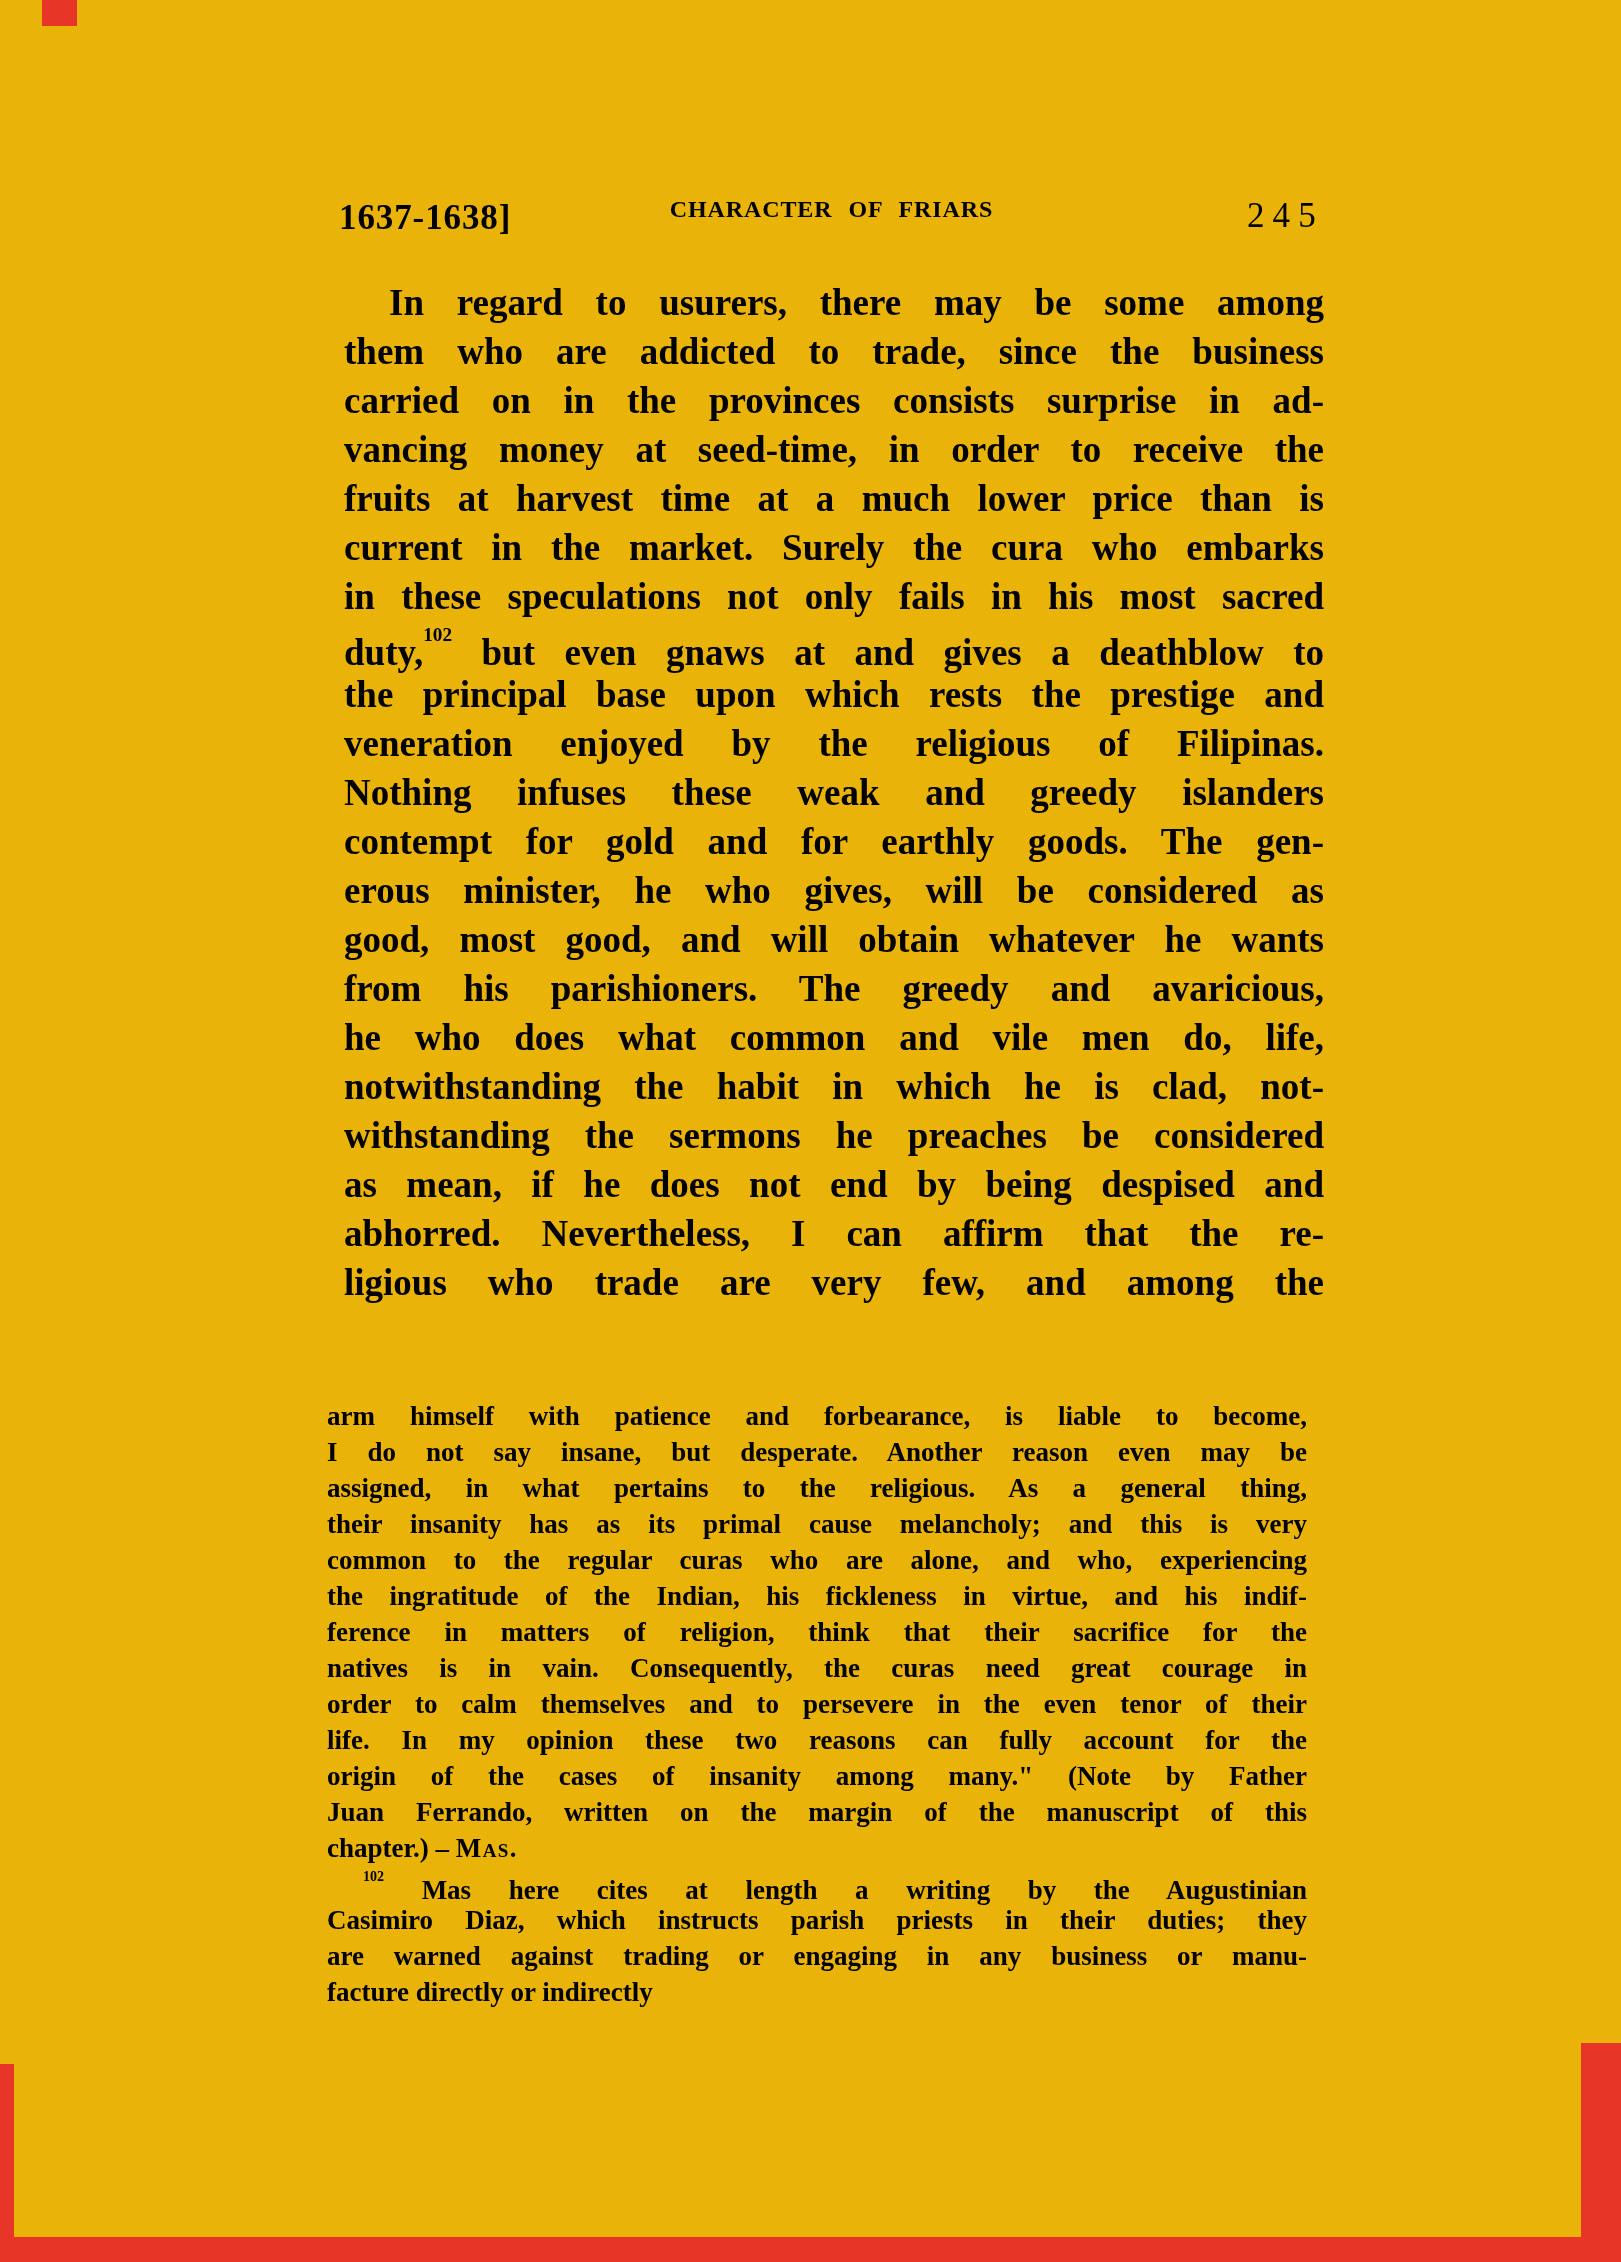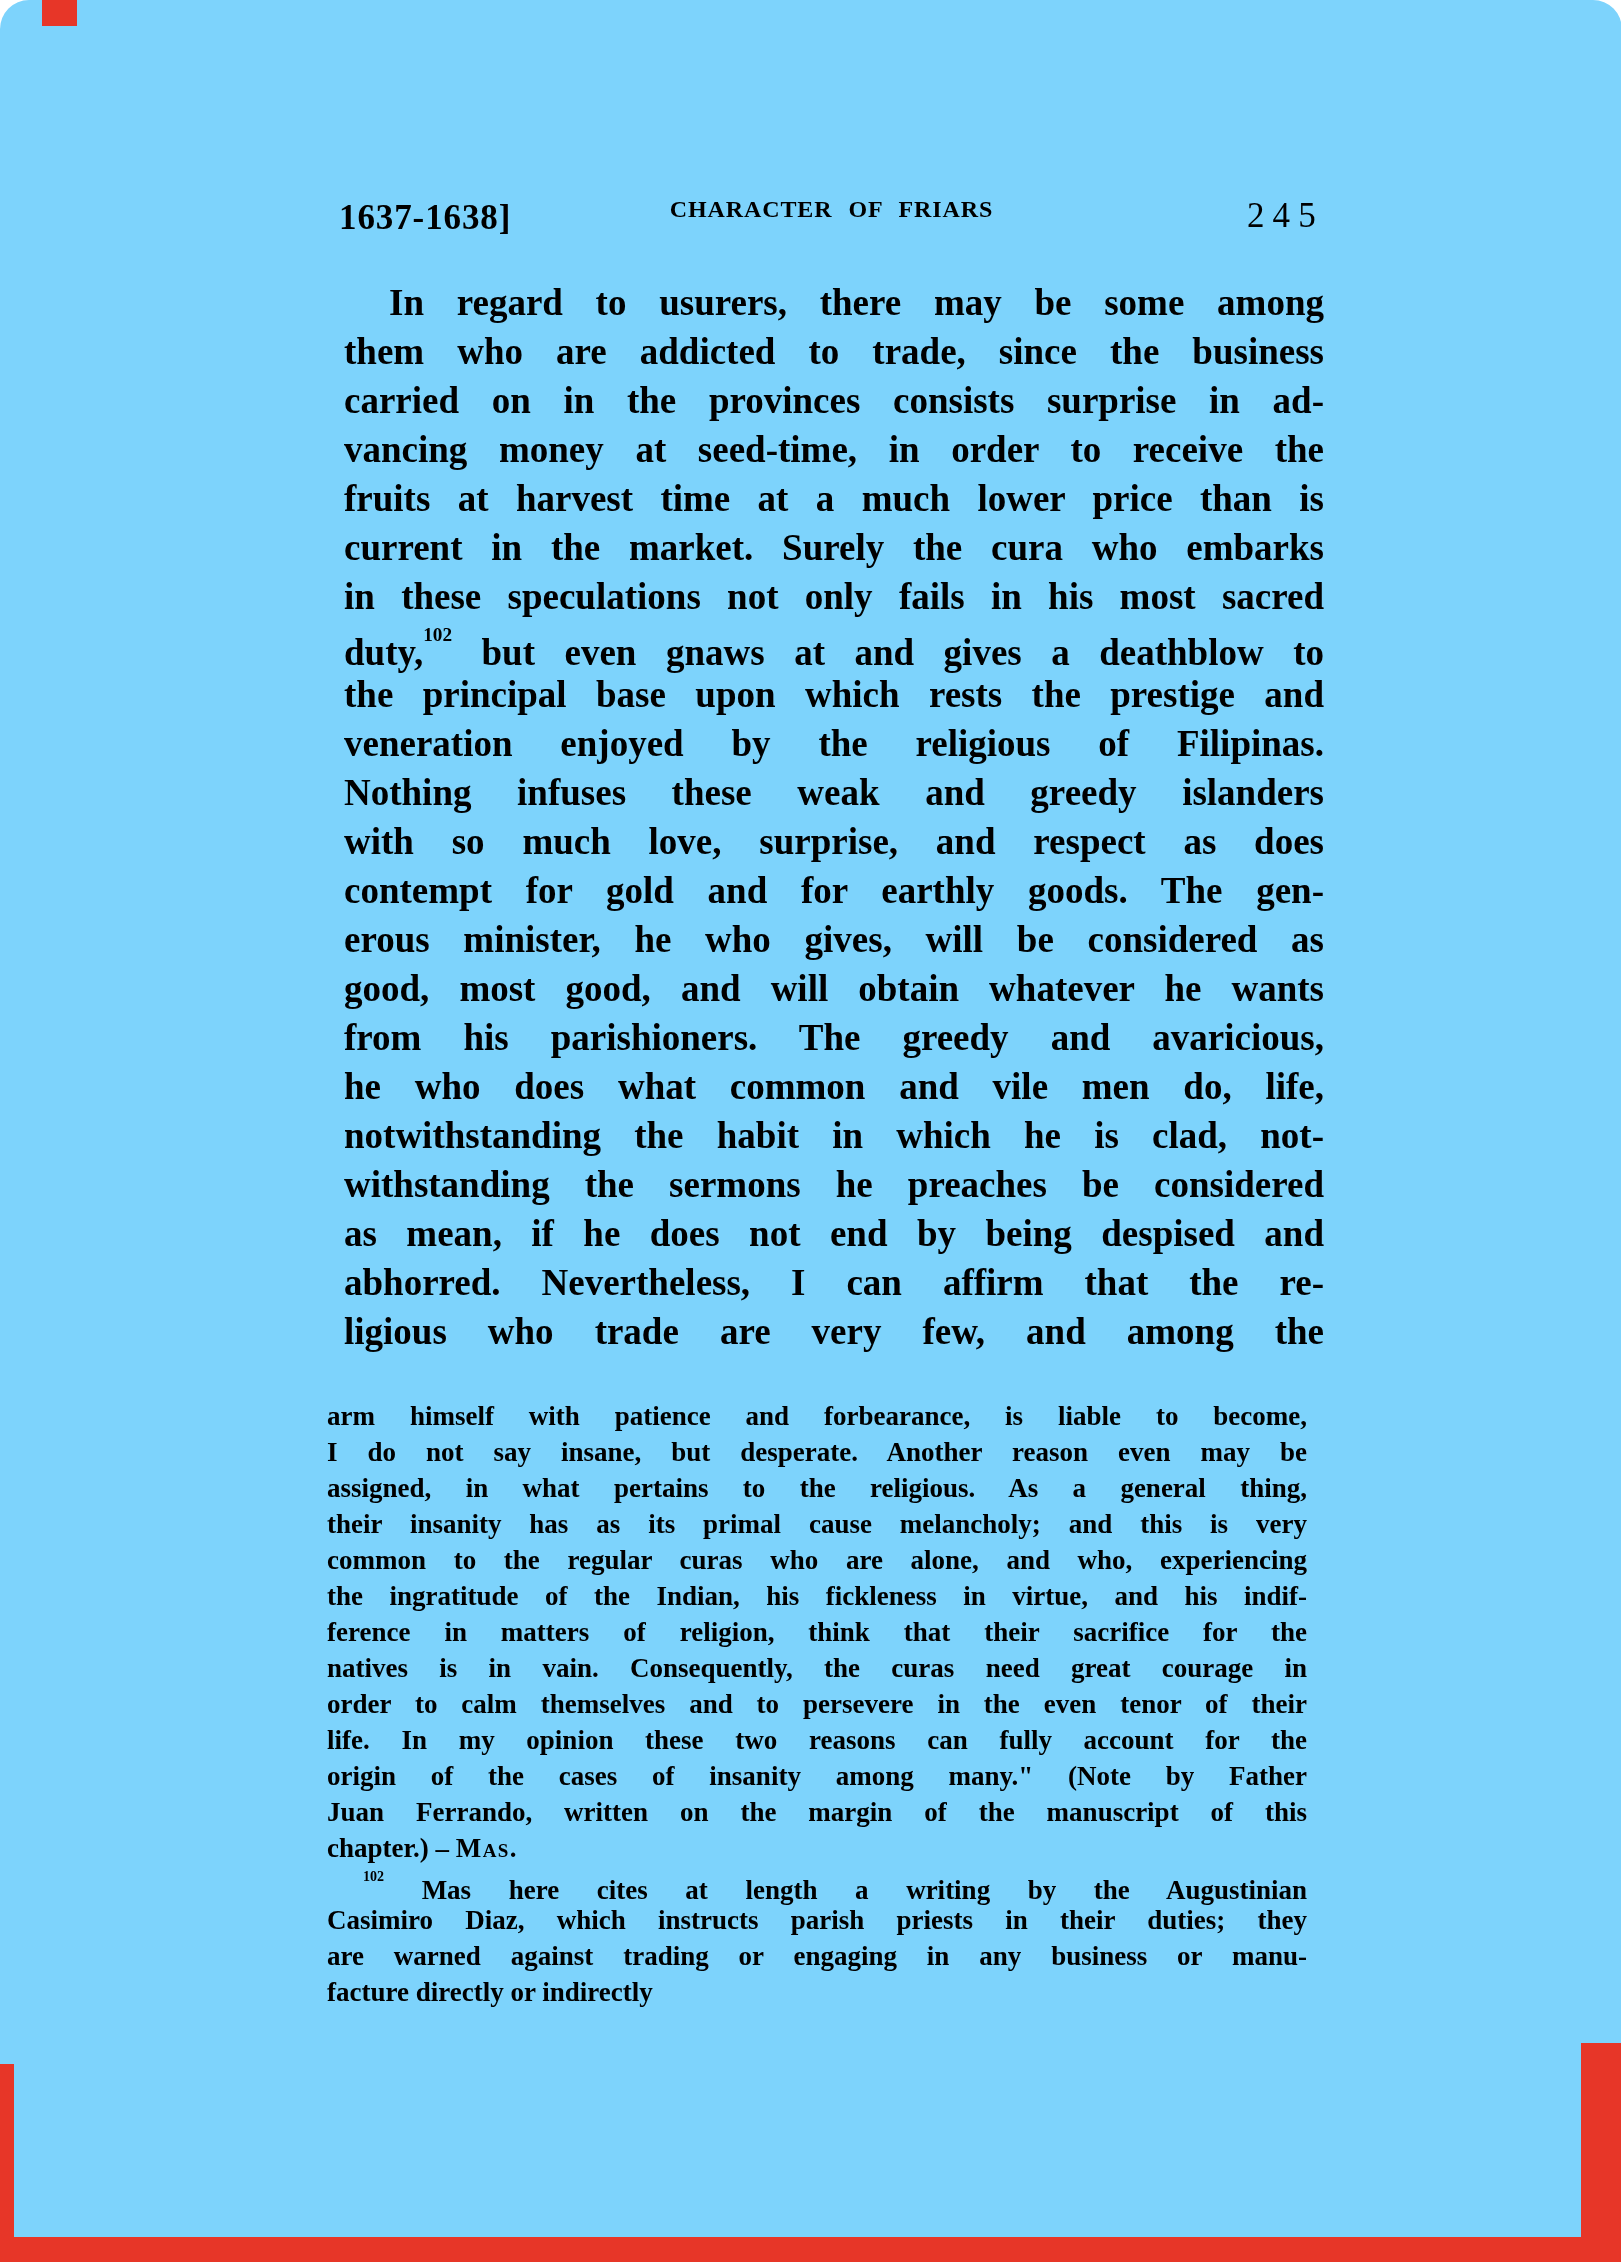--- a/index.html
+++ b/index.html
@@ -4,21 +4,21 @@
 <style>
   html, body { margin: 0; padding: 0; }
   body {
     width: 1622px; height: 2263px;
     background: #ffffff;
     font-family: "Liberation Serif", "DejaVu Serif", serif;
     color: #000;
     position: relative;
     overflow: hidden;
   }
-  .page { position: absolute; inset: 0; background: #7dd3fc; border-radius: 29px; }
+  .page { position: absolute; inset: 0; background: #eab308; }
 
   
   .header { position: absolute; top: 196px; left: 339px; width: 985px; height: 47px; }
   .h-date {
     position: absolute; left: 0; top: 1.8px;
     font-size: 35px; font-weight: 700; letter-spacing: 0.9px;
   }
   .h-title {
     position: absolute; left: 50%; top: 0; transform: translateX(-50%);
     font-size: 24px; font-weight: 700; letter-spacing: 0.9px; word-spacing: 9px;
@@ -77,21 +77,20 @@
     <div class="bline">them who are addicted to trade, since the business</div>
     <div class="bline">carried on in the provinces consists surprise in ad-</div>
     <div class="bline">vancing money at seed-time, in order to receive the</div>
     <div class="bline">fruits at harvest time at a much lower price than is</div>
     <div class="bline">current in the market. Surely the cura who embarks</div>
     <div class="bline">in these speculations not only fails in his most sacred</div>
     <div class="bline"><span>duty,</span><sup class="fnref">102</sup><span> but even gnaws at and gives a deathblow to</span></div>
     <div class="bline">the principal base upon which rests the prestige and</div>
     <div class="bline">veneration enjoyed by the religious of Filipinas.</div>
     <div class="bline">Nothing infuses these weak and greedy islanders</div>
-    <div class="bline">with so much love, surprise, and respect as does</div>
     <div class="bline">contempt for gold and for earthly goods. The gen-</div>
     <div class="bline">erous minister, he who gives, will be considered as</div>
     <div class="bline">good, most good, and will obtain whatever he wants</div>
     <div class="bline">from his parishioners. The greedy and avaricious,</div>
     <div class="bline">he who does what common and vile men do, life,</div>
     <div class="bline">notwithstanding the habit in which he is clad, not-</div>
     <div class="bline">withstanding the sermons he preaches be considered</div>
     <div class="bline">as mean, if he does not end by being despised and</div>
     <div class="bline">abhorred. Nevertheless, I can affirm that the re-</div>
     <div class="bline">ligious who trade are very few, and among the</div>

